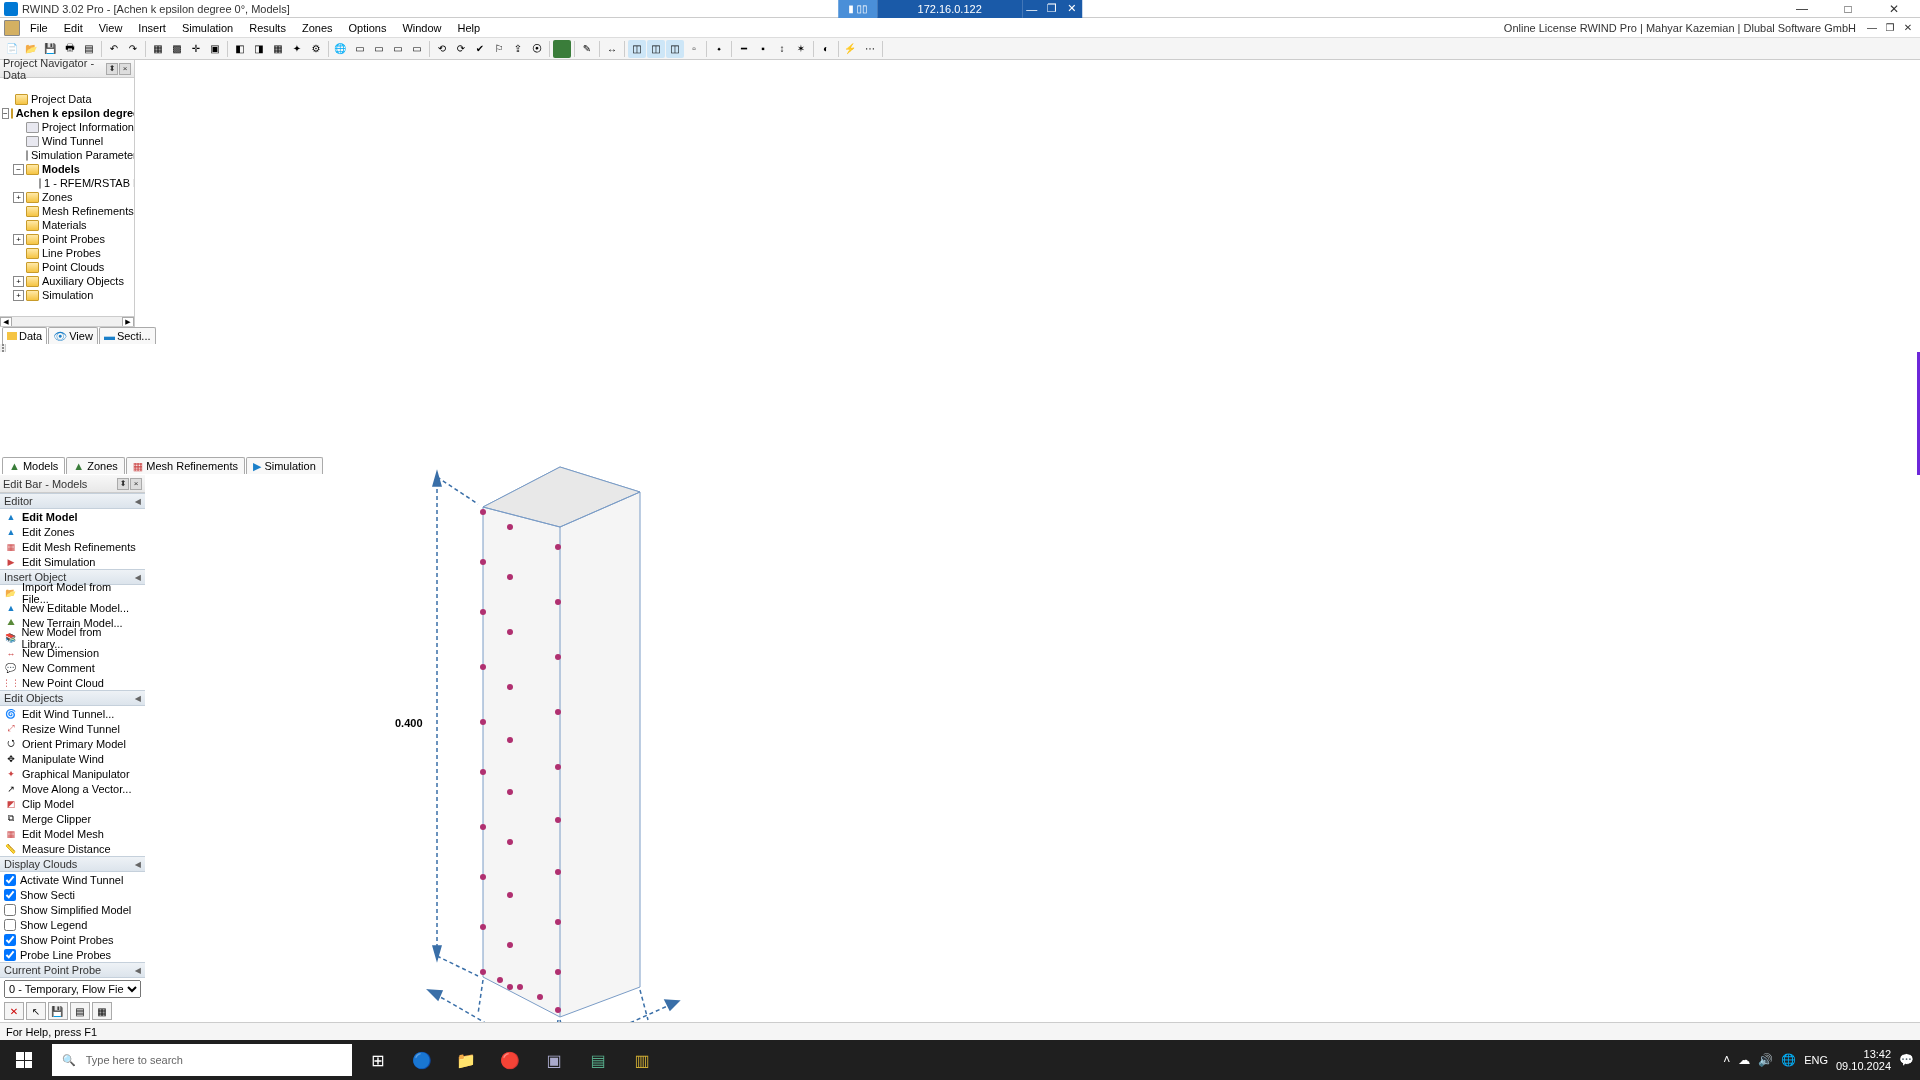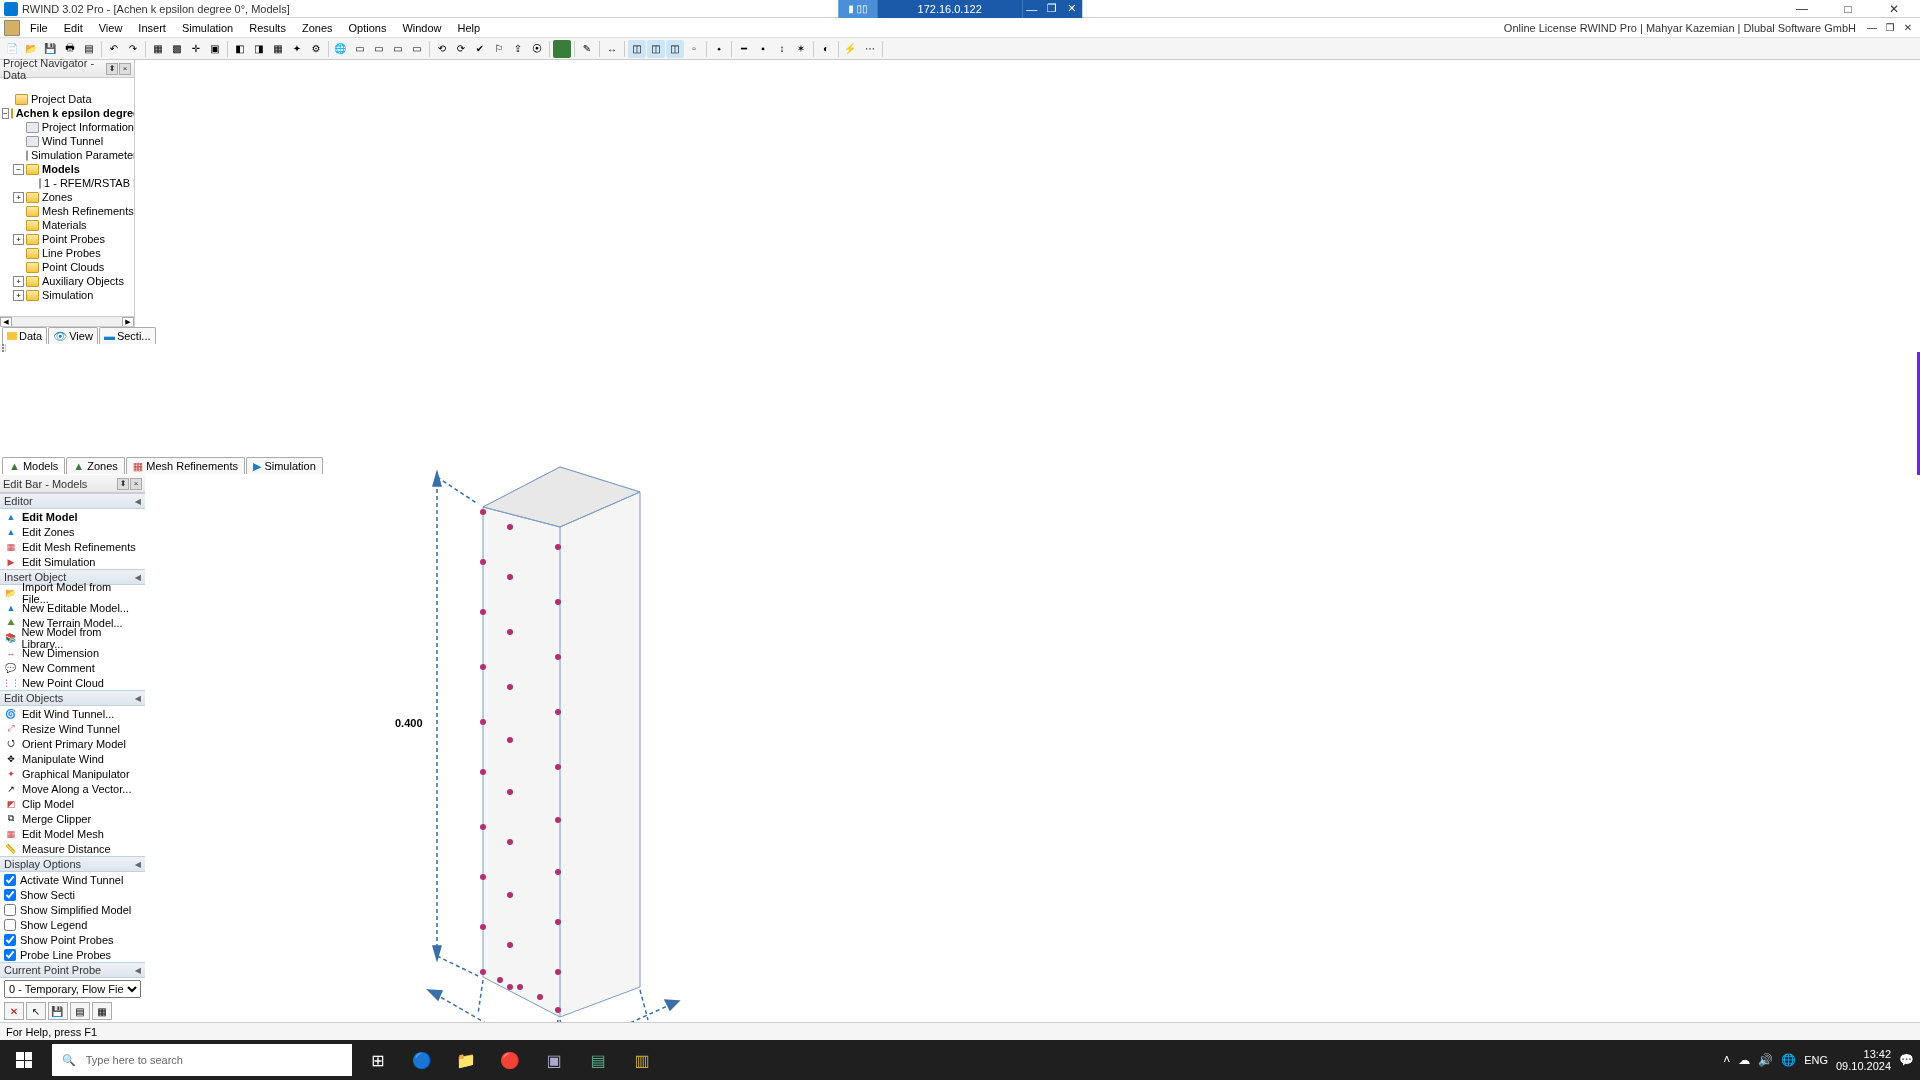--- a/index.html
+++ b/index.html
@@ -480,21 +480,21 @@
     <div class="rp-item">
         <span class="ic" style="color:#c44;">▦</span>
         <span>Edit Model Mesh</span>
       </div>
     <div class="rp-item">
         <span class="ic" style="color:#e6a817;">📏</span>
         <span>Measure Distance</span>
       </div>
 
     <div class="rp-section">
-        <span>Display Options</span>
+        <span>Display Clouds</span>
         <span class="arr">◀</span>
       </div>
     <div class="rp-item">
         <input type="checkbox" checked="" style="">
         <span>Activate Wind Tunnel</span>
       </div>
     <div class="rp-item">
         <input type="checkbox" checked="" style="">
         <span>Show Secti</span>
       </div>

